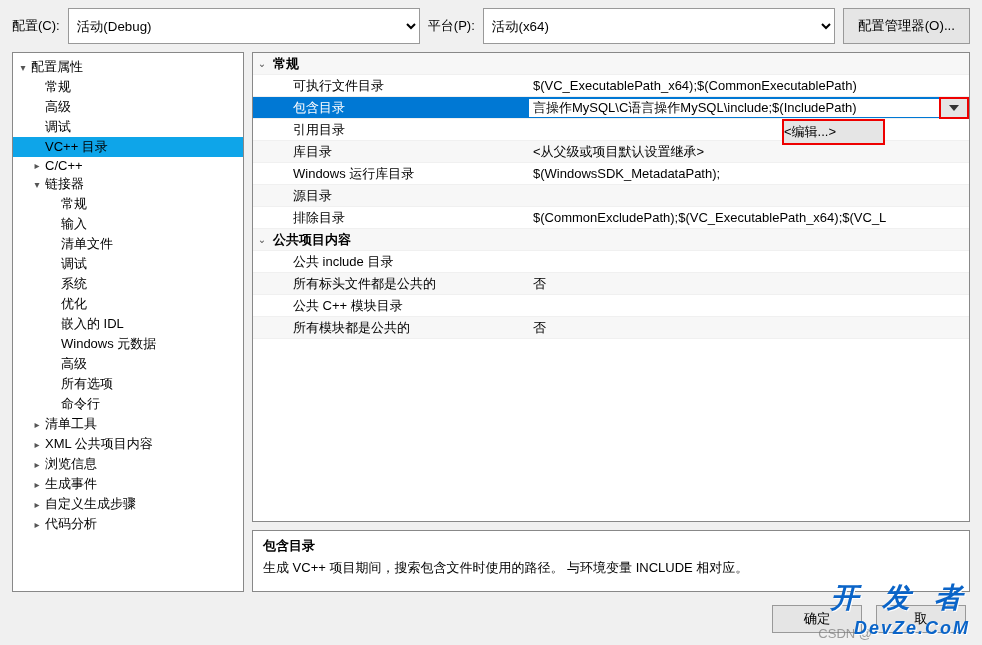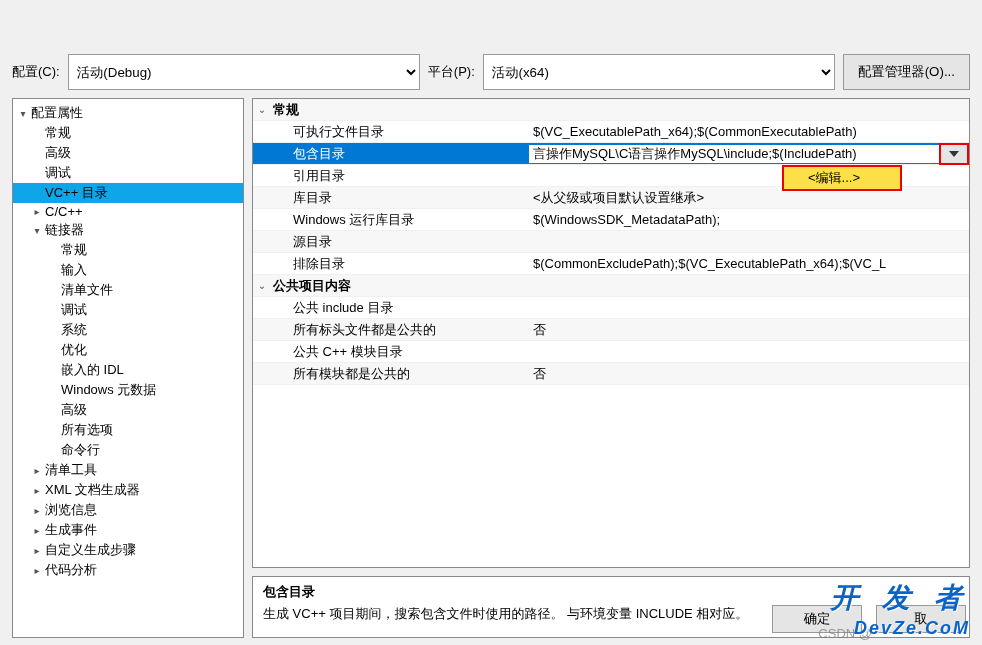--- a/index.html
+++ b/index.html
@@ -1,17 +1,17 @@
 <!DOCTYPE html>
 <html><head>
 <meta charset="utf-8">
 <style>
   * { box-sizing: border-box; margin: 0; padding: 0; }
   body { font-family: "Microsoft YaHei", "Segoe UI", sans-serif; font-size: 13px; background: #f0f0f0; color: #000; width: 982px; height: 645px; overflow: hidden; position: relative; }
-  .top-bar { display: flex; align-items: center; gap: 8px; padding: 8px 12px; background: #f0f0f0; margin-top: 46px; }
+  .top-bar { display: flex; align-items: center; gap: 8px; padding: 8px 12px; background: #f0f0f0; }
   .top-bar label { white-space: nowrap; }
   .top-bar select { height: 36px; border: 1px solid #999; background: #fff; padding: 0 4px; }
   .cfg-select { flex: 1; }
   .plat-select { flex: 1; }
   .cfg-mgr-btn { padding: 2px 14px; height: 36px; border: 1px solid #999; background: #e5e5e5; }
   .main { display: flex; padding: 0 12px; gap: 8px; height: 540px; }
   .tree-panel { width: 232px; border: 1px solid #888; background: #fff; overflow: auto; padding: 4px 0; }
   .tree-item { display: flex; align-items: center; padding: 1px 0 1px 4px; cursor: pointer; white-space: nowrap; }
   .tree-item .tog { display: inline-block; width: 12px; text-align: center; color: #555; font-size: 10px; }
   .tree-item.selected { background: #0ea5e9; }
@@ -24,21 +24,21 @@
   .grid-row:nth-child(odd) { background: #f7f7f7; }
   .grid-row:nth-child(even) { background: #fff; }
   .grid-row .tog { width: 18px; text-align: center; font-size: 10px; color: #555; }
   .grid-row .name { flex: 0 0 258px; padding-left: 2px; white-space: nowrap; overflow: hidden; }
   .grid-row .value { flex: 1; padding-left: 4px; white-space: nowrap; overflow: hidden; }
   .grid-row.group .name { font-weight: bold; }
   .grid-row.sub .name { padding-left: 22px; }
   .grid-row.selected { background: #0078d4; color: #fff; }
   .grid-row.selected .value { background: #fff; color: #000; }
   .dropdown-btn { position: absolute; right: 0; top: 44px; width: 30px; height: 22px; border: 2px solid #e00; background: #e5e5e5; display: flex; align-items: center; justify-content: center; }
-  .edit-popup { position: absolute; left: 529px; top: 66px; border: 2px solid #e00; background: #fde047; padding: 2px 24px; width: 120px; }
+  .edit-popup { position: absolute; left: 529px; top: 66px; border: 2px solid #e00; background: #e5e5e5; padding: 2px 0; width: 103px; }
   .desc-panel { height: 62px; border: 1px solid #888; background: #fff; padding: 6px 10px; }
   .desc-panel .title { font-weight: bold; margin-bottom: 4px; }
   .bottom-bar { position: absolute; right: 16px; bottom: 12px; display: flex; gap: 14px; padding-left: 12px; }
   .bottom-bar button { width: 90px; height: 28px; border: 1px solid #999; background: #e5e5e5; }
   .watermark1 { position: absolute; right: 12px; bottom: 28px; font-size: 28px; font-weight: bold; font-style: italic; color: #0a64c8; letter-spacing: 8px; text-shadow: 1px 1px 0 #fff; pointer-events: none; }
   .watermark2 { position: absolute; right: 12px; bottom: 6px; font-size: 18px; font-weight: bold; font-style: italic; color: #0a64c8; letter-spacing: 2px; text-shadow: 1px 1px 0 #fff; pointer-events: none; }
   .watermark3 { position: absolute; right: 110px; bottom: 4px; font-size: 13px; color: rgba(120,120,120,0.7); pointer-events: none; }
 </style>
 </head>
 <body>
@@ -128,21 +128,21 @@
       <div class="tree-item ind-2">
         <span class="tog"></span>
         <span class="lbl">命令行</span>
       </div>
       <div class="tree-item ind-1">
         <span class="tog">▸</span>
         <span class="lbl">清单工具</span>
       </div>
       <div class="tree-item ind-1">
         <span class="tog">▸</span>
-        <span class="lbl">XML 文档生成器</span>
+        <span class="lbl">XML 公共项目内容</span>
       </div>
       <div class="tree-item ind-1">
         <span class="tog">▸</span>
         <span class="lbl">浏览信息</span>
       </div>
       <div class="tree-item ind-1">
         <span class="tog">▸</span>
         <span class="lbl">生成事件</span>
       </div>
       <div class="tree-item ind-1">

